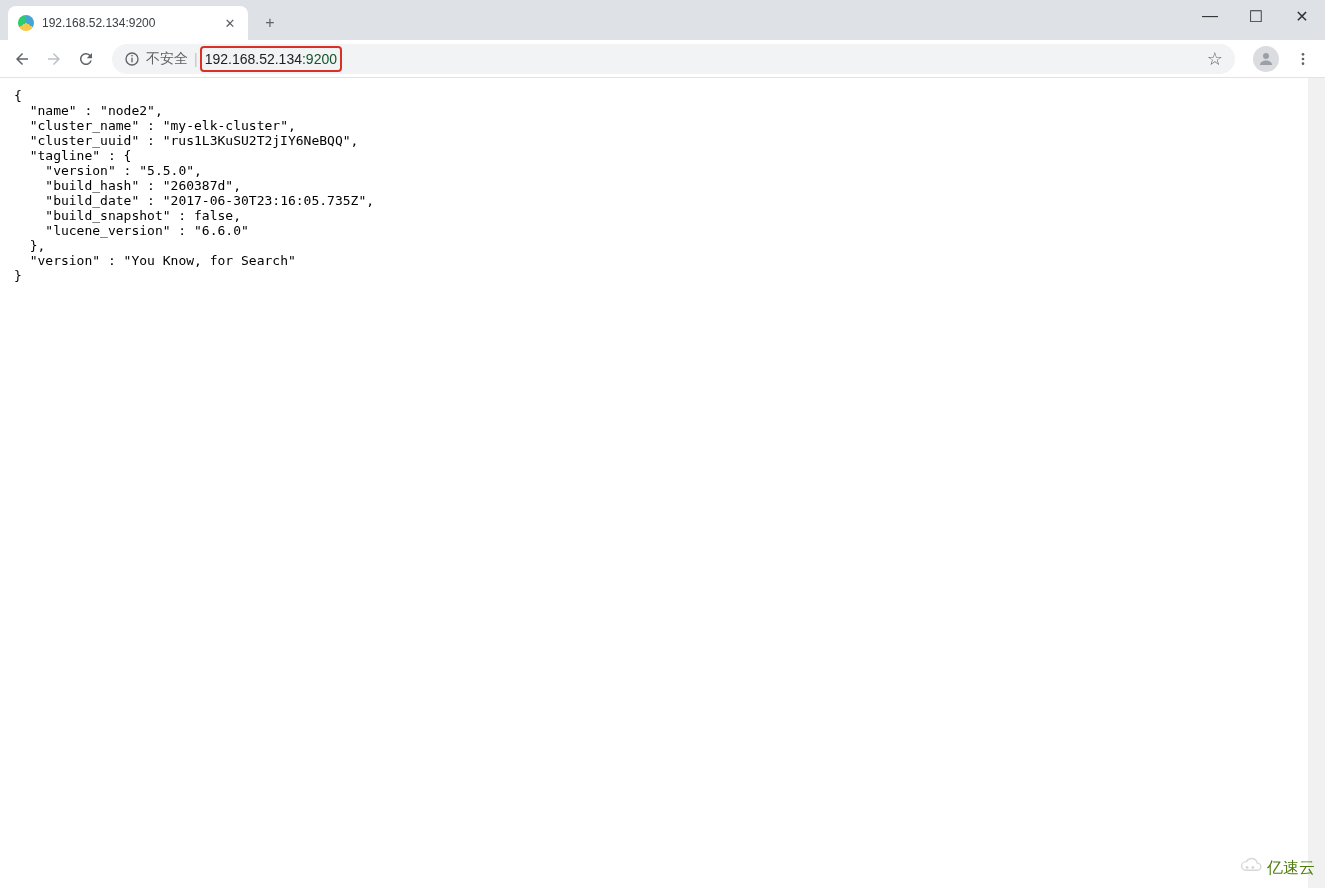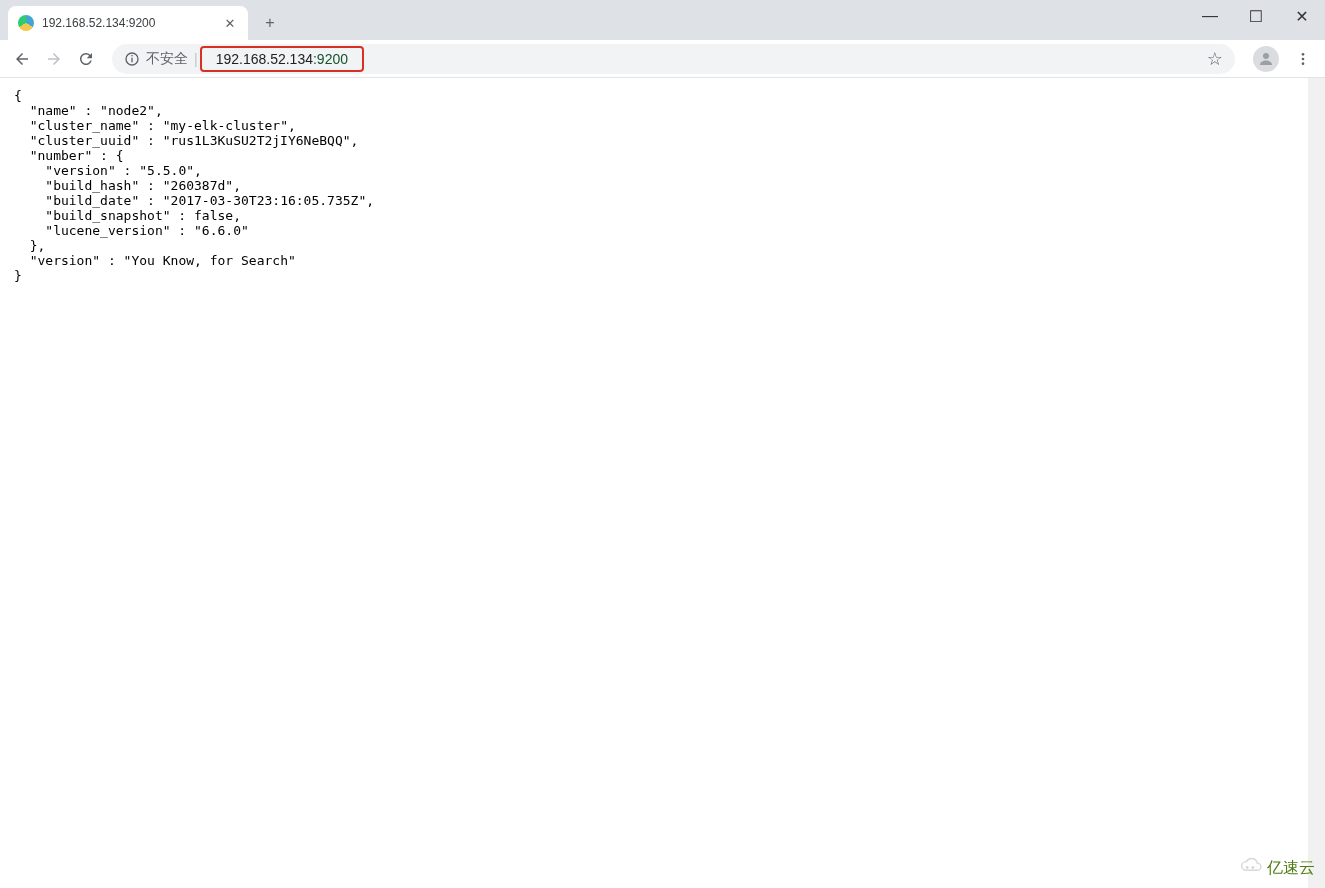--- a/index.html
+++ b/index.html
@@ -129,21 +129,21 @@
       margin-right: 6px;
       font-size: 14px;
     }
     .divider-pipe {
       color: #c0c3c7;
       margin-right: 2px;
     }
     .url-highlight-box {
       border: 2px solid #d93025;
       border-radius: 4px;
-      padding: 3px 14px;
+      padding: 3px 3px;
       display: inline-flex;
       align-items: baseline;
     }
     .url-dark { color: #202124; }
     .url-light { color: #14532d; }
     .star-icon {
       color: #5f6368;
       font-size: 18px;
     }
     .profile-icon {
@@ -259,24 +259,24 @@
         <circle cx="12" cy="12" r="2" fill="#5f6368"></circle>
         <circle cx="12" cy="19" r="2" fill="#5f6368"></circle>
       </svg>
   </div>
 </div>
 
 <div class="content">{
   "<span>name</span>" : "<span>node2</span>",
   "<span>cluster_name</span>" : "<span>my-elk-cluster</span>",
   "<span>cluster_uuid</span>" : "<span>rus1L3KuSU2T2jIY6NeBQQ</span>",
-  "<span>number</span>" : {
+  "<span>tagline</span>" : {
     "<span>version</span>" : "<span>5.5.0</span>",
     "<span>build_hash</span>" : "<span>260387d</span>",
-    "<span>build_date</span>" : "<span>2017-03-30T23:16:05.735Z</span>",
+    "<span>build_date</span>" : "<span>2017-06-30T23:16:05.735Z</span>",
     "<span>build_snapshot</span>" : <span>false</span>,
     "<span>lucene_version</span>" : "<span>6.6.0</span>"
   },
   "<span>version</span>" : "<span>You Know, for Search</span>"
 }</div>
 
 <div class="scrollbar-track"></div>
 
 <div class="watermark">
   <span class="watermark-icon">

